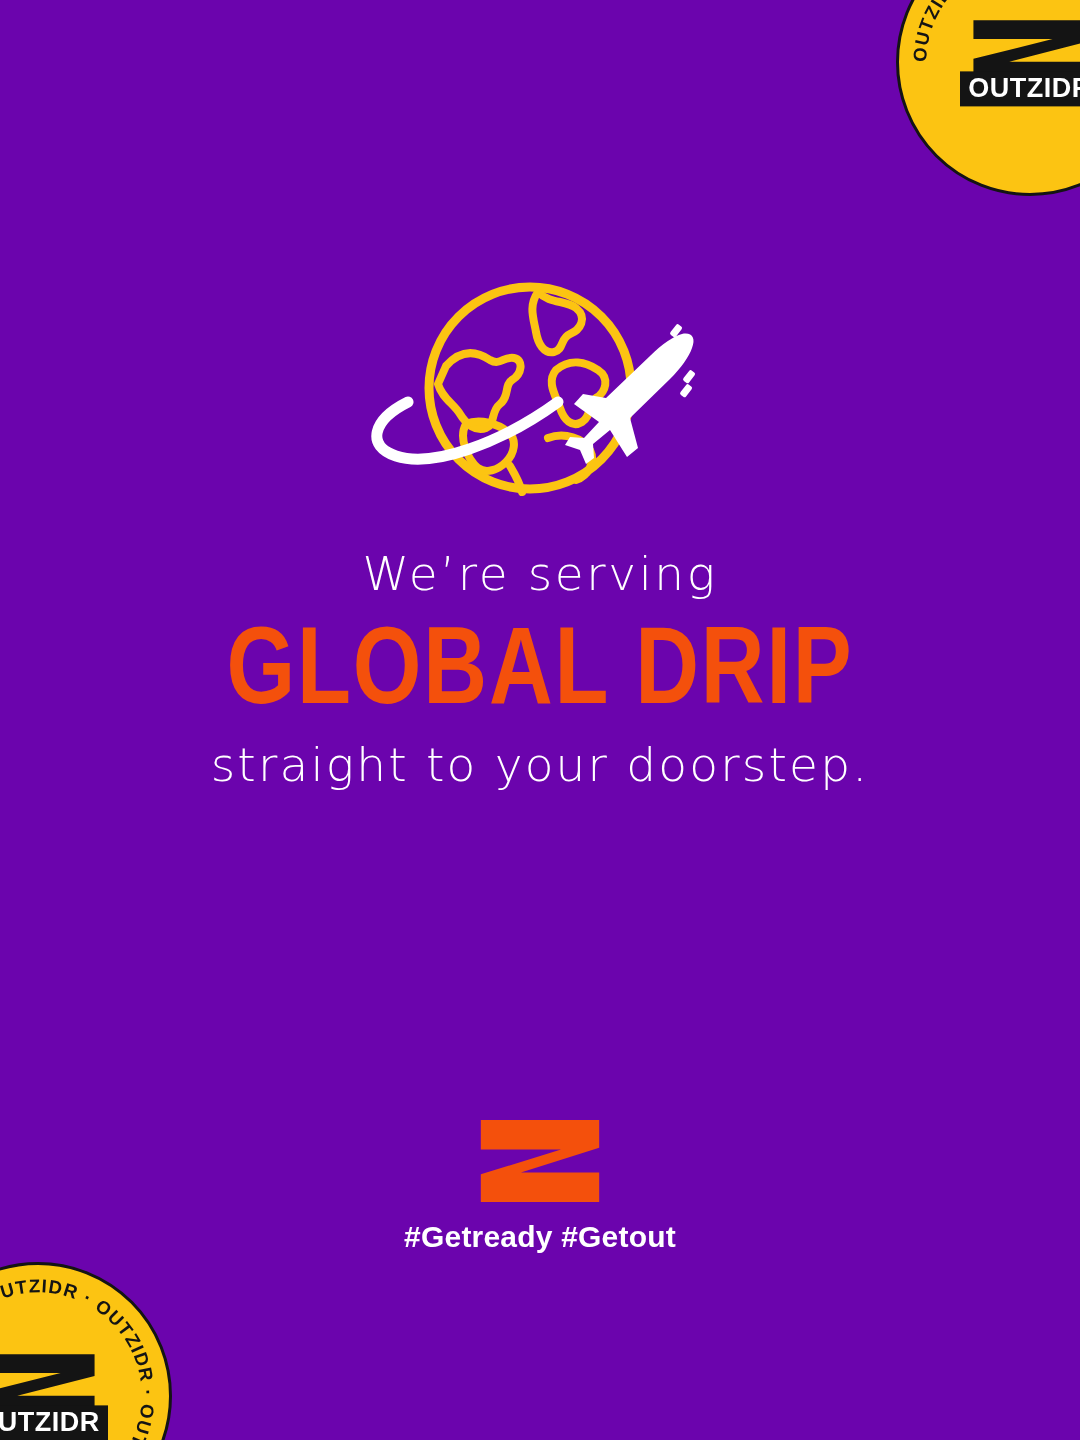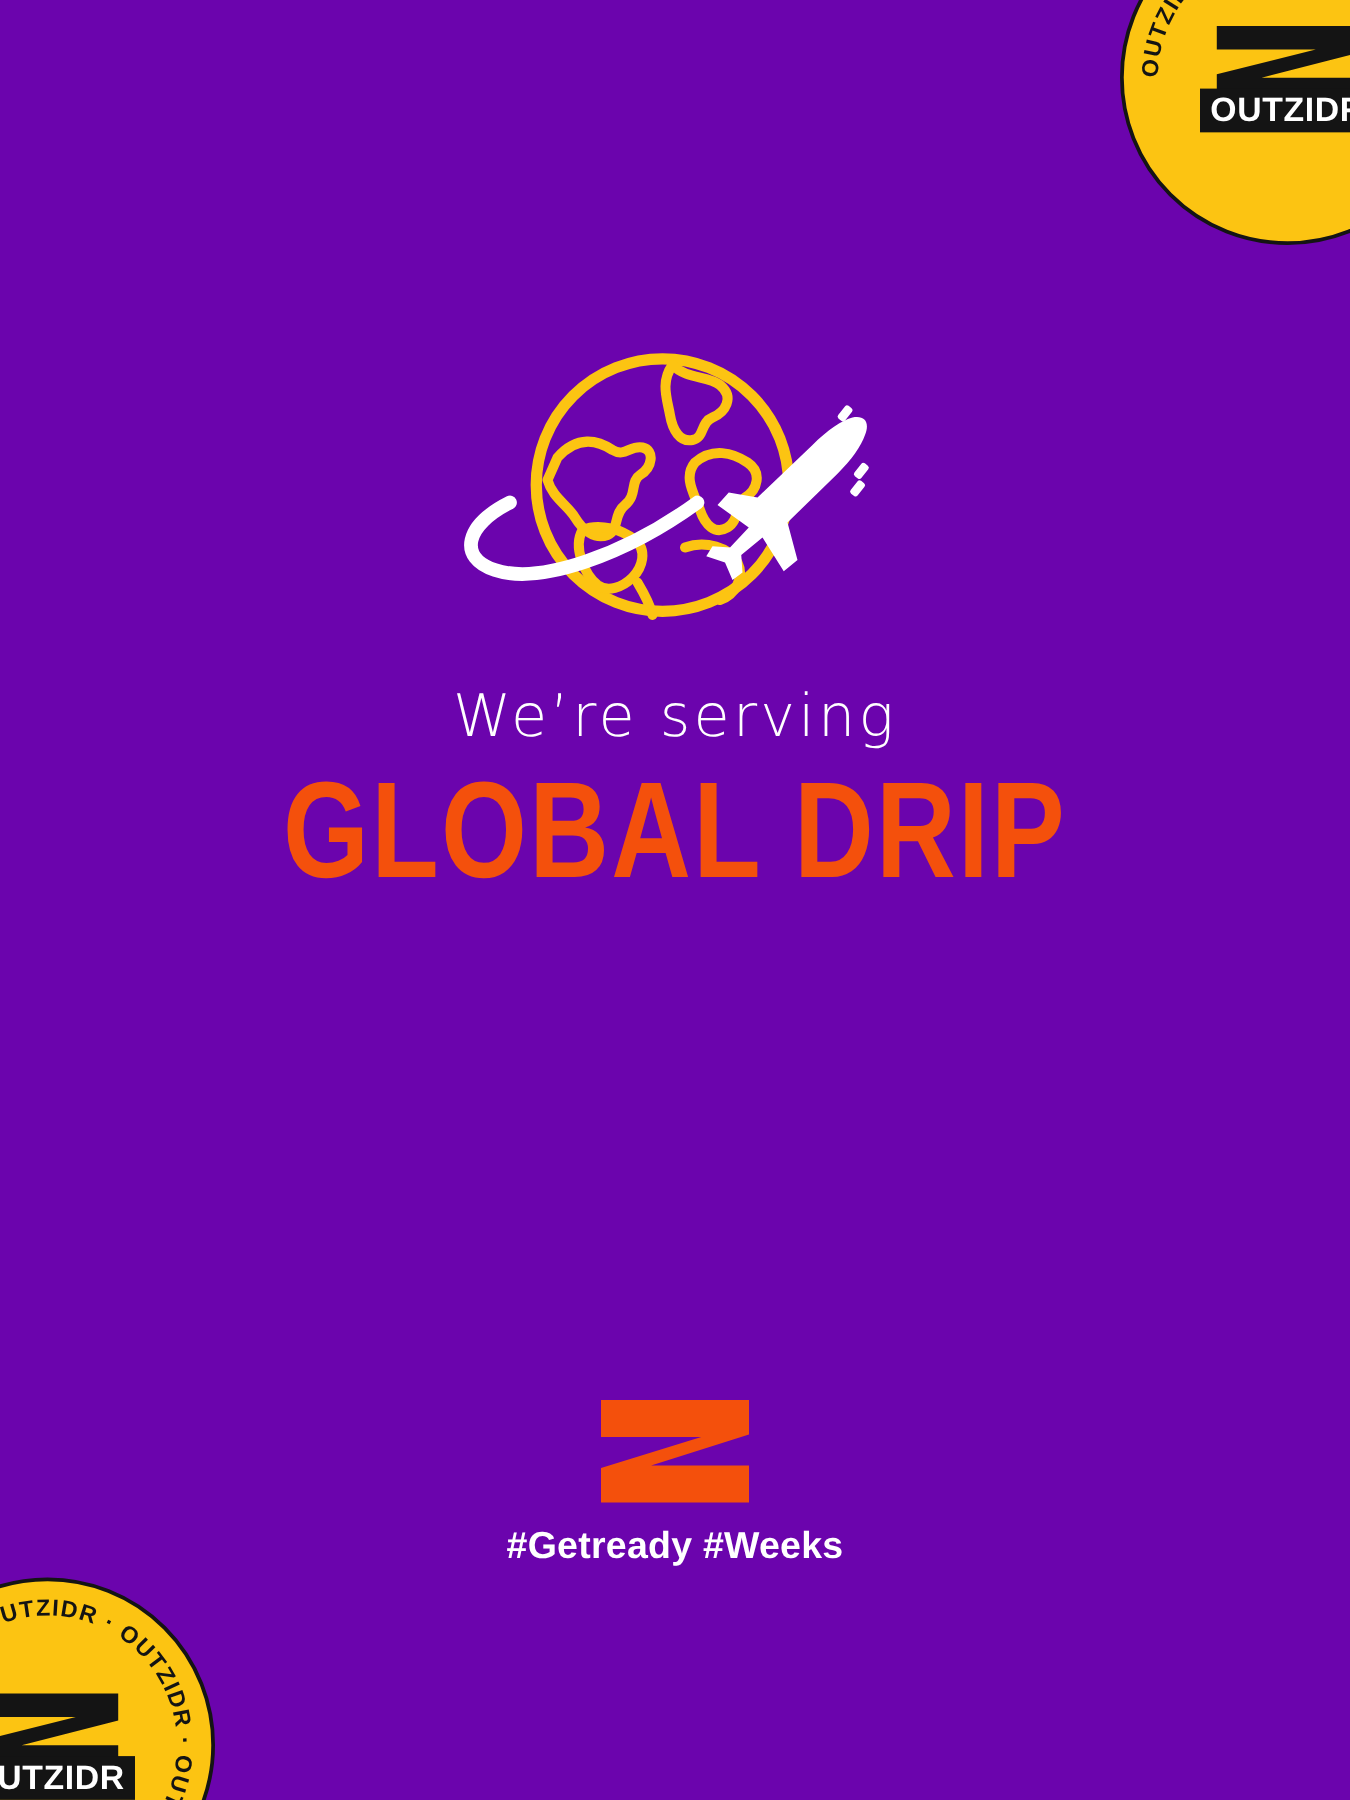--- a/index.html
+++ b/index.html
@@ -267,23 +267,24 @@
         <rect x="323" y="46" width="7" height="13" rx="2" transform="rotate(38 326 52)"></rect>
         <rect x="336" y="92" width="7" height="13" rx="2" transform="rotate(38 339 98)"></rect>
         <rect x="333" y="106" width="7" height="13" rx="2" transform="rotate(38 336 112)"></rect>
       </g>
     </svg>
   </div>
 
   <div class="copy">
     <p class="line-serving">We’re serving</p>
     <p class="line-headline">GLOBAL DRIP</p>
+    <p class="line-doorstep">straight to your doorstep.</p>
   </div>
 
 
   <div class="footer">
     <svg class="footer-z" viewBox="0 0 132 90" aria-hidden="true">
       <path d="M4 2 H128 V31 L46 57 H128 V88 H4 V59 L88 33 H4 Z" fill="#F4500C"></path>
     </svg>
-    <p class="footer-tags">#Getready #Weeks</p>
+    <p class="footer-tags">#Getready #Getout</p>
   </div>
 
 </div>
 
 </body></html>

